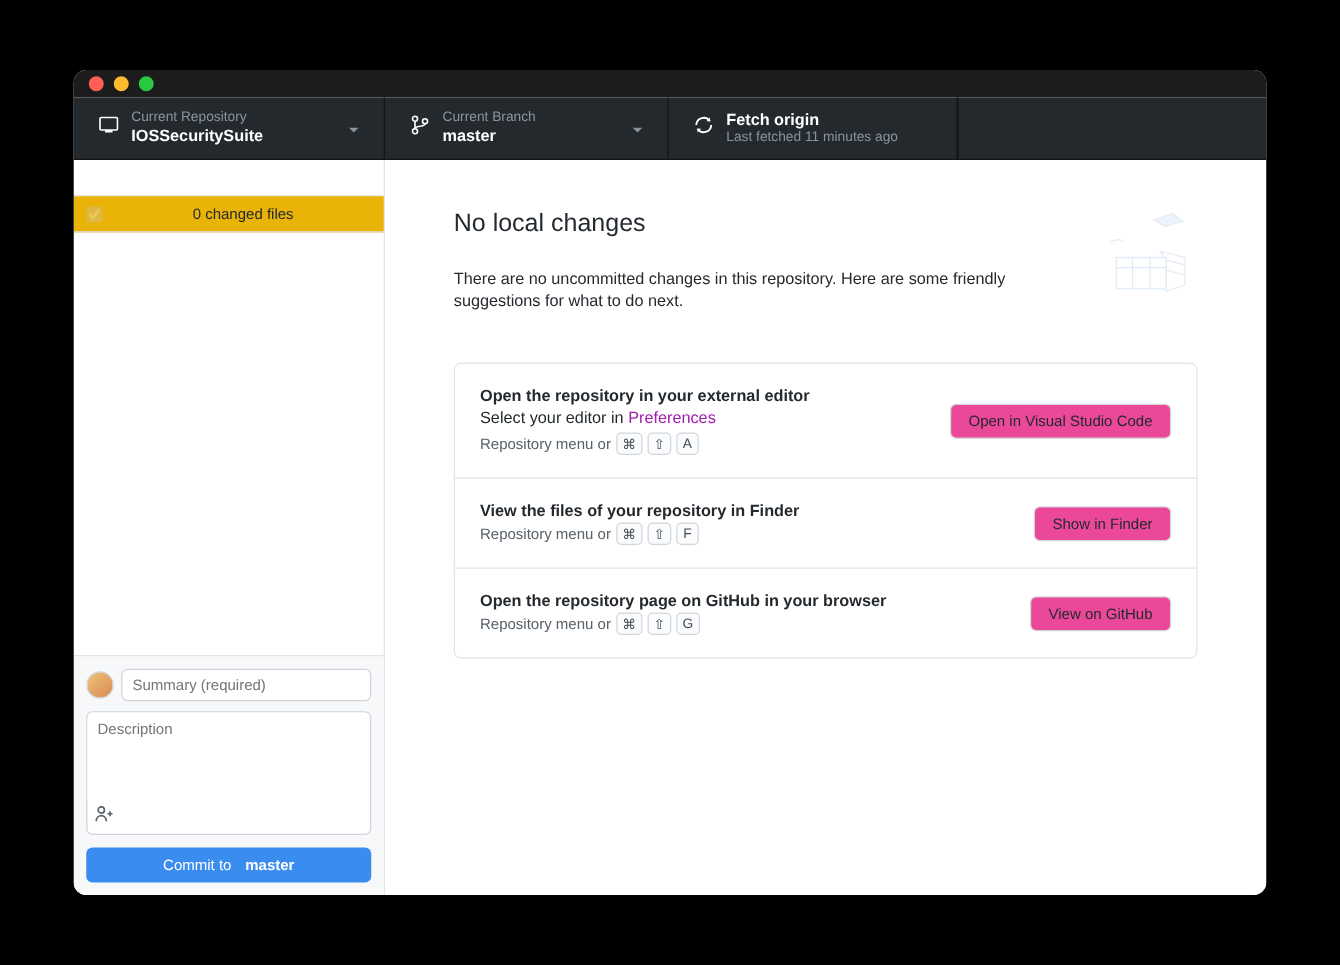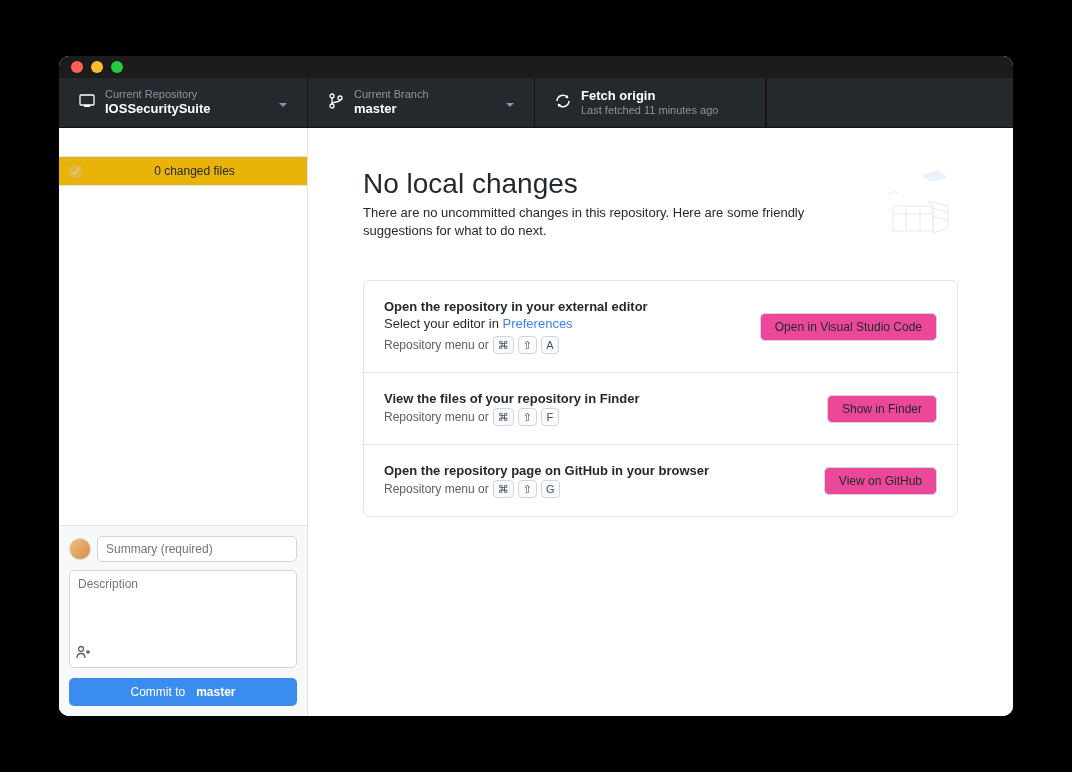--- a/index.html
+++ b/index.html
@@ -134,33 +134,33 @@
   position: relative;
 }
 .hero-illustration {
   position: absolute;
   top: 38px;
   right: 55px;
   width: 85px;
   height: 75px;
   opacity: 0.5;
 }
-.content h1 { font-size: 28px; font-weight: 400; color: #24292e; margin-bottom: 4px; }
+.content h1 { font-size: 20px; font-weight: 400; color: #24292e; margin-bottom: 23px; }
 .content .subtitle { font-size: 13px; color: #24292e; max-width: 510px; line-height: 1.4; margin-bottom: 40px; }
 .cards { border: 1px solid #e1e4e8; border-radius: 6px; }
 .card {
   padding: 18px 20px;
   border-bottom: 1px solid #e1e4e8;
   display: flex; align-items: center; gap: 20px;
 }
 .card:last-child { border-bottom: none; }
 .card-left { flex: 1; }
 .card-title { font-size: 13px; font-weight: 600; color: #24292e; margin-bottom: 2px; }
 .card-sub { font-size: 13px; color: #24292e; margin-bottom: 5px; }
-.card-sub a { color: #3b82f6; text-decoration: none; }
+.card-sub a { color: #a21caf; text-decoration: none; }
 .card-shortcut { font-size: 12px; color: #586069; display: flex; align-items: center; gap: 4px; }
 .kbd {
   display: inline-flex; align-items: center; justify-content: center;
   min-width: 18px; height: 18px; padding: 0 4px;
   border: 1px solid #d1d5da; border-radius: 4px;
   background: #fafbfc; font-size: 11px; color: #444d56;
   font-family: inherit;
 }
 .card-btn {
   background: #ec4899; border: 1px solid #d1d5da;

